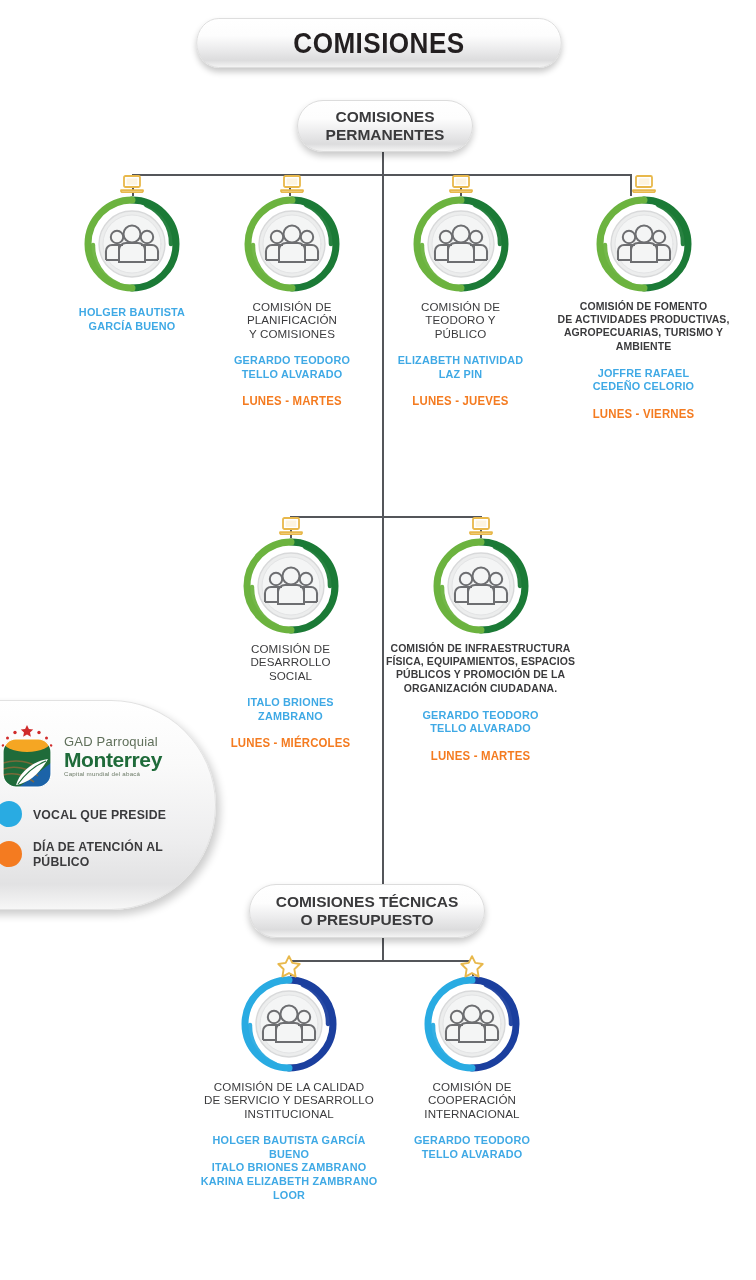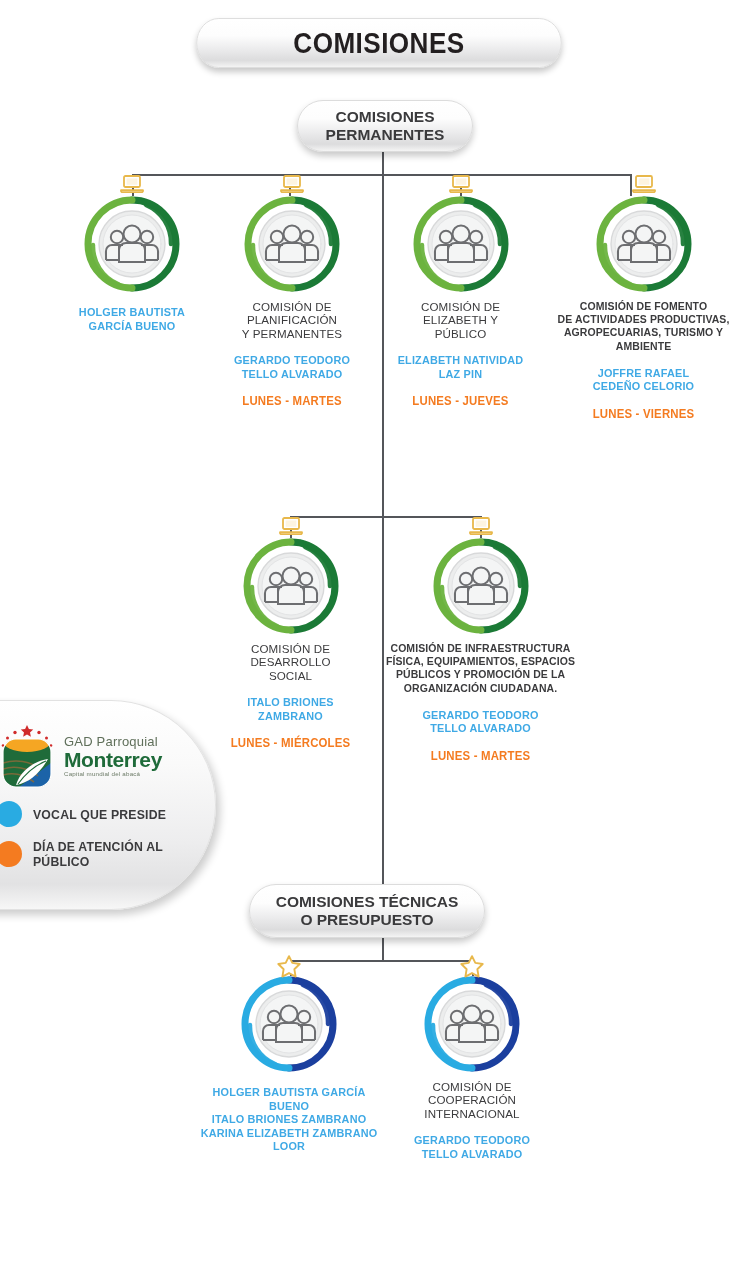--- a/index.html
+++ b/index.html
@@ -214,21 +214,21 @@
       <path d="M74 64 v-9 a6 6 0 0 0 -6-6 h-11"></path>
       <path d="M22 64 h13 v-14"></path>
       <path d="M74 64 h-13 v-14"></path>
       <path d="M35 66 v-12 a7 7 0 0 1 7-7 h12 a7 7 0 0 1 7 7 v12 z"></path>
     </g>
   </svg>
      </div>
      <div class="node-title">
         <div>COMISIÓN DE</div>
         <div>PLANIFICACIÓN</div>
-        <div>Y PERMANENTES</div>
+        <div>Y COMISIONES</div>
       </div>
      <div class="node-names">
         <div>GERARDO TEODORO</div>
         <div>TELLO ALVARADO</div>
       </div>
      <div class="node-days">LUNES - MARTES</div>
     </div>
   <div class="node" id="n2" style="left:383px; top:196px; width:155px;">
       <div class="badge">
        <span class="topicon">
@@ -255,21 +255,21 @@
       <path d="M22 64 v-9 a6 6 0 0 1 6-6 h11"></path>
       <path d="M74 64 v-9 a6 6 0 0 0 -6-6 h-11"></path>
       <path d="M22 64 h13 v-14"></path>
       <path d="M74 64 h-13 v-14"></path>
       <path d="M35 66 v-12 a7 7 0 0 1 7-7 h12 a7 7 0 0 1 7 7 v12 z"></path>
     </g>
   </svg>
      </div>
      <div class="node-title">
         <div>COMISIÓN DE</div>
-        <div>ELIZABETH  Y</div>
+        <div>TEODORO  Y</div>
         <div>PÚBLICO</div>
       </div>
      <div class="node-names">
         <div>ELIZABETH NATIVIDAD</div>
         <div>LAZ PIN</div>
       </div>
      <div class="node-days">LUNES - JUEVES</div>
     </div>
   <div class="node" id="n3" style="left:536px; top:196px; width:215px;">
       <div class="badge">
@@ -422,20 +422,25 @@
       <circle cx="33" cy="41" r="6.2"></circle>
       <circle cx="63" cy="41" r="6.2"></circle>
       <path d="M22 64 v-9 a6 6 0 0 1 6-6 h11"></path>
       <path d="M74 64 v-9 a6 6 0 0 0 -6-6 h-11"></path>
       <path d="M22 64 h13 v-14"></path>
       <path d="M74 64 h-13 v-14"></path>
       <path d="M35 66 v-12 a7 7 0 0 1 7-7 h12 a7 7 0 0 1 7 7 v12 z"></path>
     </g>
   </svg>
      </div>
+     <div class="node-title">
+        <div>COMISIÓN DE LA CALIDAD</div>
+        <div>DE SERVICIO Y DESARROLLO</div>
+        <div>INSTITUCIONAL</div>
+      </div>
      <div class="node-names">
         <div>HOLGER BAUTISTA GARCÍA BUENO</div>
         <div>ITALO BRIONES ZAMBRANO</div>
         <div>KARINA ELIZABETH ZAMBRANO LOOR</div>
       </div>
      </div>
   <div class="node" id="n7" style="left:392px; top:976px; width:160px;">
       <div class="badge">
        <span class="topicon">
           <svg width="26" height="25" viewBox="0 0 26 25">

